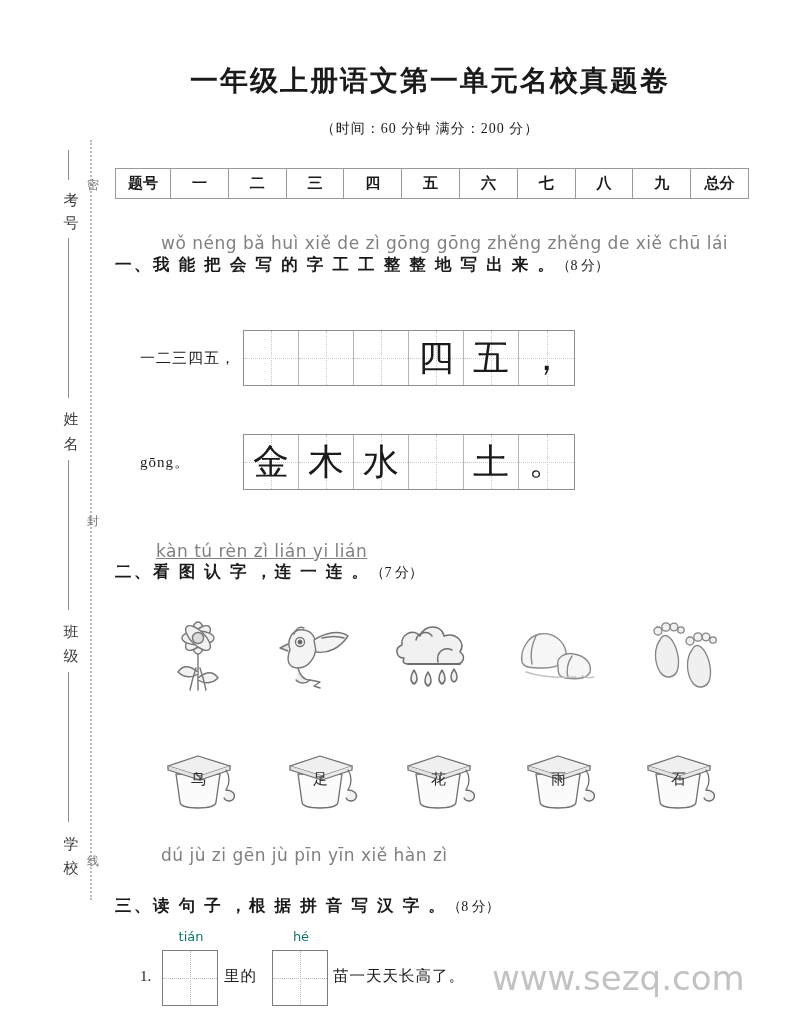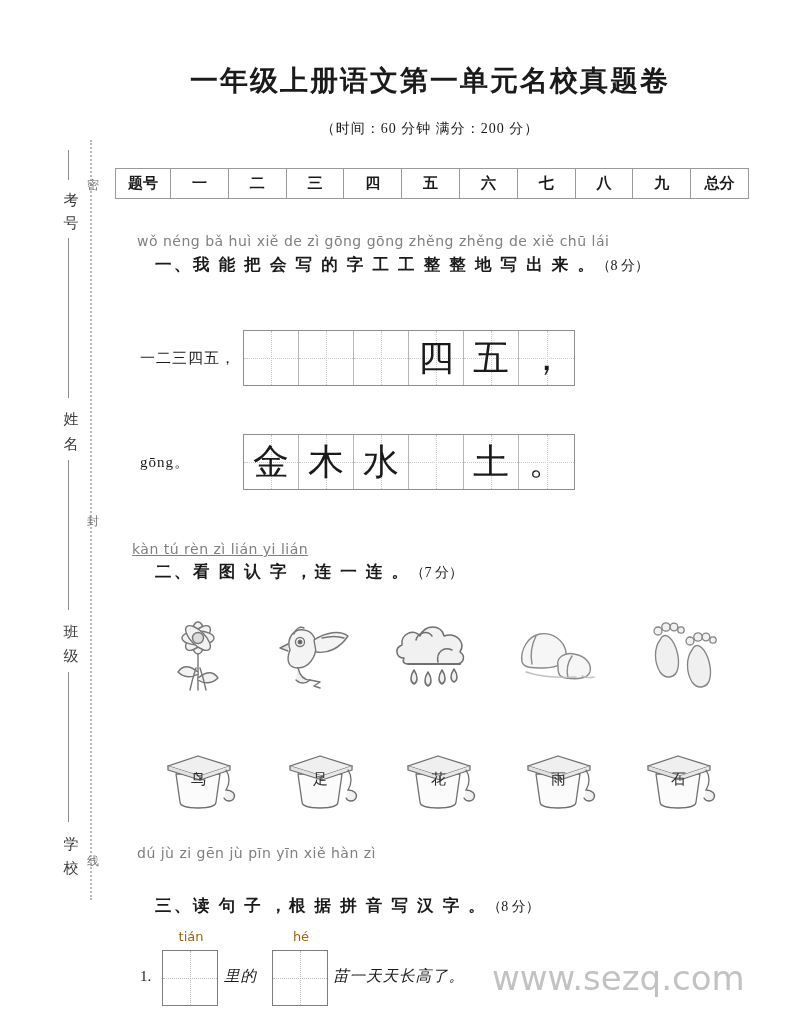--- a/index.html
+++ b/index.html
@@ -92,34 +92,34 @@
     font-size: 15px;
     font-weight: bold;
     font-family: "Liberation Serif", serif;
   }
   #score-table td.rowhead { width: 52px; }
   #score-table td.blank { font-weight: normal; }
 
   
   .q-pinyin {
     position: absolute;
-    font-size: 14px;
+    font-size: 17px;
     color: #808080;
     letter-spacing: 0.5px;
     font-family: "DejaVu Sans", "Liberation Sans", sans-serif;
     white-space: nowrap;
+    margin-left: 24px;
   }
   .q-text {
     position: absolute;
     font-size: 16.5px;
     font-weight: bold;
     letter-spacing: 2.5px;
     white-space: nowrap;
     font-family: "Liberation Serif", "DejaVu Serif", serif;
-    margin-left: 40px;
   }
   .q-text .pts {
     font-weight: normal;
     font-size: 14px;
     letter-spacing: 0;
   }
 
   
   .grid-strip {
     position: absolute;
@@ -184,21 +184,21 @@
 
   
   .item-num {
     position: absolute;
     font-size: 15px;
     font-family: "Liberation Serif", serif;
   }
   .ans-pinyin {
     position: absolute;
     font-size: 13px;
-    color: #a16207;
+    color: #0f766e;
     text-align: center;
     width: 58px;
     font-family: "DejaVu Sans", "Liberation Sans", sans-serif;
   }
   .ans-box {
     position: absolute;
     width: 56px; height: 56px;
     border: 1px solid #7d7d7d;
     box-sizing: border-box;
   }
@@ -213,21 +213,20 @@
     position: absolute;
     top: 0; bottom: 0; left: 50%;
     border-left: 1px dotted #bdbdbd;
   }
   .sent-part {
     position: absolute;
     font-size: 15.5px;
     letter-spacing: 1px;
     white-space: nowrap;
     font-family: "Liberation Serif", "DejaVu Serif", serif;
-    font-style: italic;
   }
 
   
   #watermark {
     position: absolute;
     left: 492px; top: 958px;
     font-size: 34px;
     color: #c2c2c2;
     letter-spacing: 0px;
     font-family: "DejaVu Sans", "Liberation Sans", sans-serif;

